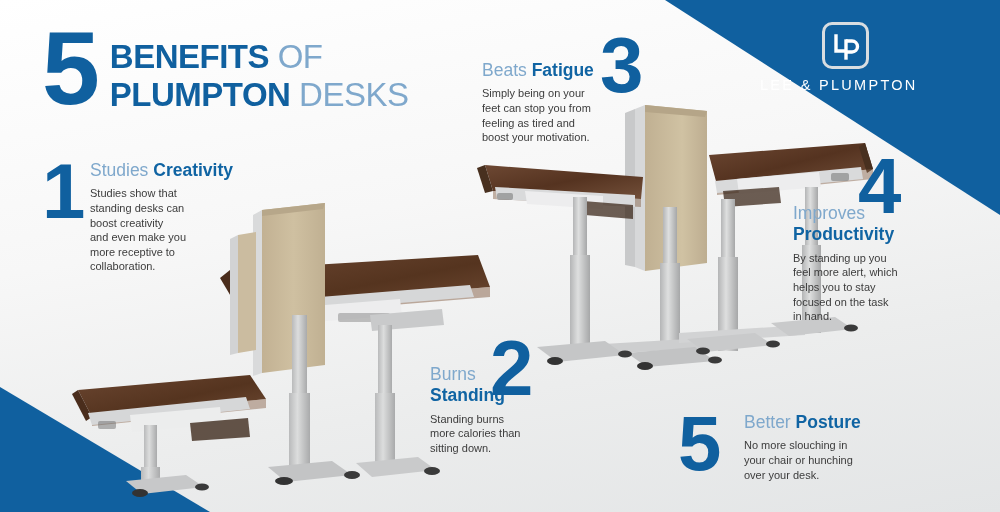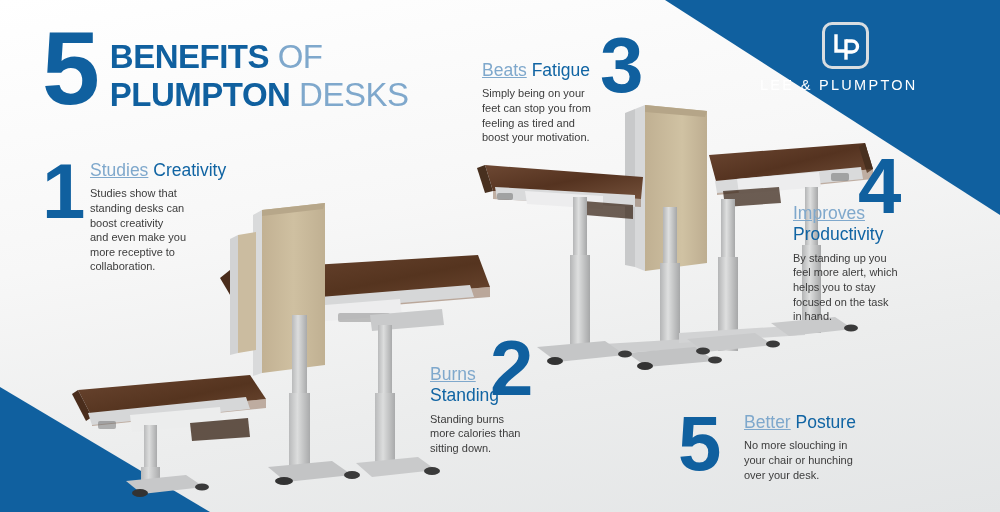--- a/index.html
+++ b/index.html
@@ -43,22 +43,22 @@
   .hl-strong{ font-weight:bold; color:#10609f; }
   .hl-light{ font-weight:normal; color:#7fa8cc; }
 
   
   .benefit{ position:absolute; }
   .bnum{
     font-weight:bold; color:#10609f; line-height:0.82;
     letter-spacing:-3px; position:absolute;
   }
   .btitle{ font-size:17.5px; line-height:1.22; white-space:nowrap; }
-  .btitle .t-light{ color:#7fa8cc; font-weight:normal;text-decoration:underline; }
-  .btitle .t-bold{ color:#1064a3; font-weight:normal; }
+  .btitle .t-light{ color:#7fa8cc; font-weight:normal; }
+  .btitle .t-bold{ color:#1064a3; font-weight:bold; }
   .btitle.stacked{ white-space:normal; }
   .bbody{
     font-size:11px; line-height:1.33; color:#3c3c3c;
     margin-top:5px; white-space:pre-line;
   }
 
   
   #b1{ left:42px; top:160px; width:240px; }
   #b1 .bnum{ font-size:78px; left:0; top:0; }
   #b1 .btxt{ margin-left:48px; }

